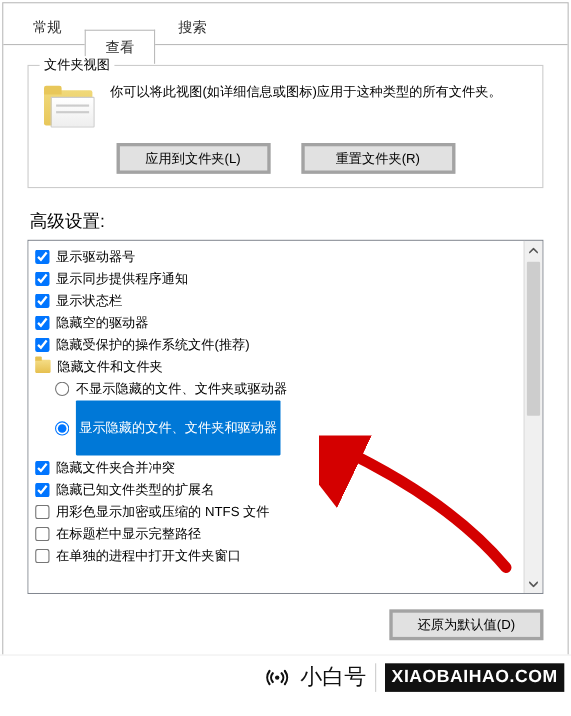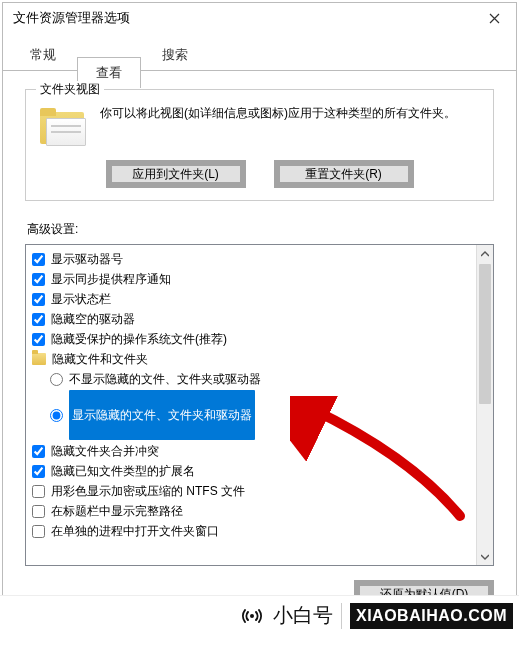--- a/index.html
+++ b/index.html
@@ -124,27 +124,27 @@
   .desc { font-size: 12px; line-height: 1.6; flex: 1; }
   .btn-row {
     display: flex; gap: 28px;
     justify-content: center;
     margin-top: 12px;
   }
   .btn {
     min-width: 140px;
     height: 28px;
     background: #e1e1e1;
-    border: 6px solid #a3a3a3;
+    border: 3px solid #a3a3a3;
     font-size: 12px;
     font-family: inherit;
     cursor: pointer;
     padding: 0 12px;
   }
-  .adv-label { margin: 20px 0 6px 2px; font-size: 12px; }
+  .adv-label { margin: 20px 0 6px 2px; font-size: 16px; }
   .treewrap {
     border: 1px solid #828790;
     height: 322px;
     display: flex;
   }
   .tree {
     flex: 1;
     overflow: hidden;
     padding: 4px 4px;
     background: #fff;
@@ -244,28 +244,20 @@
   <span>XIAOBAIHAO.COM</span>
     <span>XIAOBAIHAO.COM</span>
     <span>XIAOBAIHAO.COM</span>
   <span>XIAOBAIHAO.COM</span>
     <span>XIAOBAIHAO.COM</span>
     <span>XIAOBAIHAO.COM</span>
 
 </div>
 
 <div class="window">
-  <div class="titlebar">
-    <div class="title">文件资源管理器选项</div>
-    <div class="close-btn">
-      <svg width="11" height="11" viewBox="0 0 11 11">
-          <path d="M1 1 L10 10 M10 1 L1 10" stroke="currentColor" stroke-width="1.2" fill="none"></path>
-        </svg>
-    </div>
-  </div>
 
   <div class="tabs">
     <div class="tab">常规</div>
     <div class="tab active">查看</div>
     <div class="tab">搜索</div>
   </div>
 
   <div class="content">
     <div class="group">
       <div class="group-label">文件夹视图</div>

